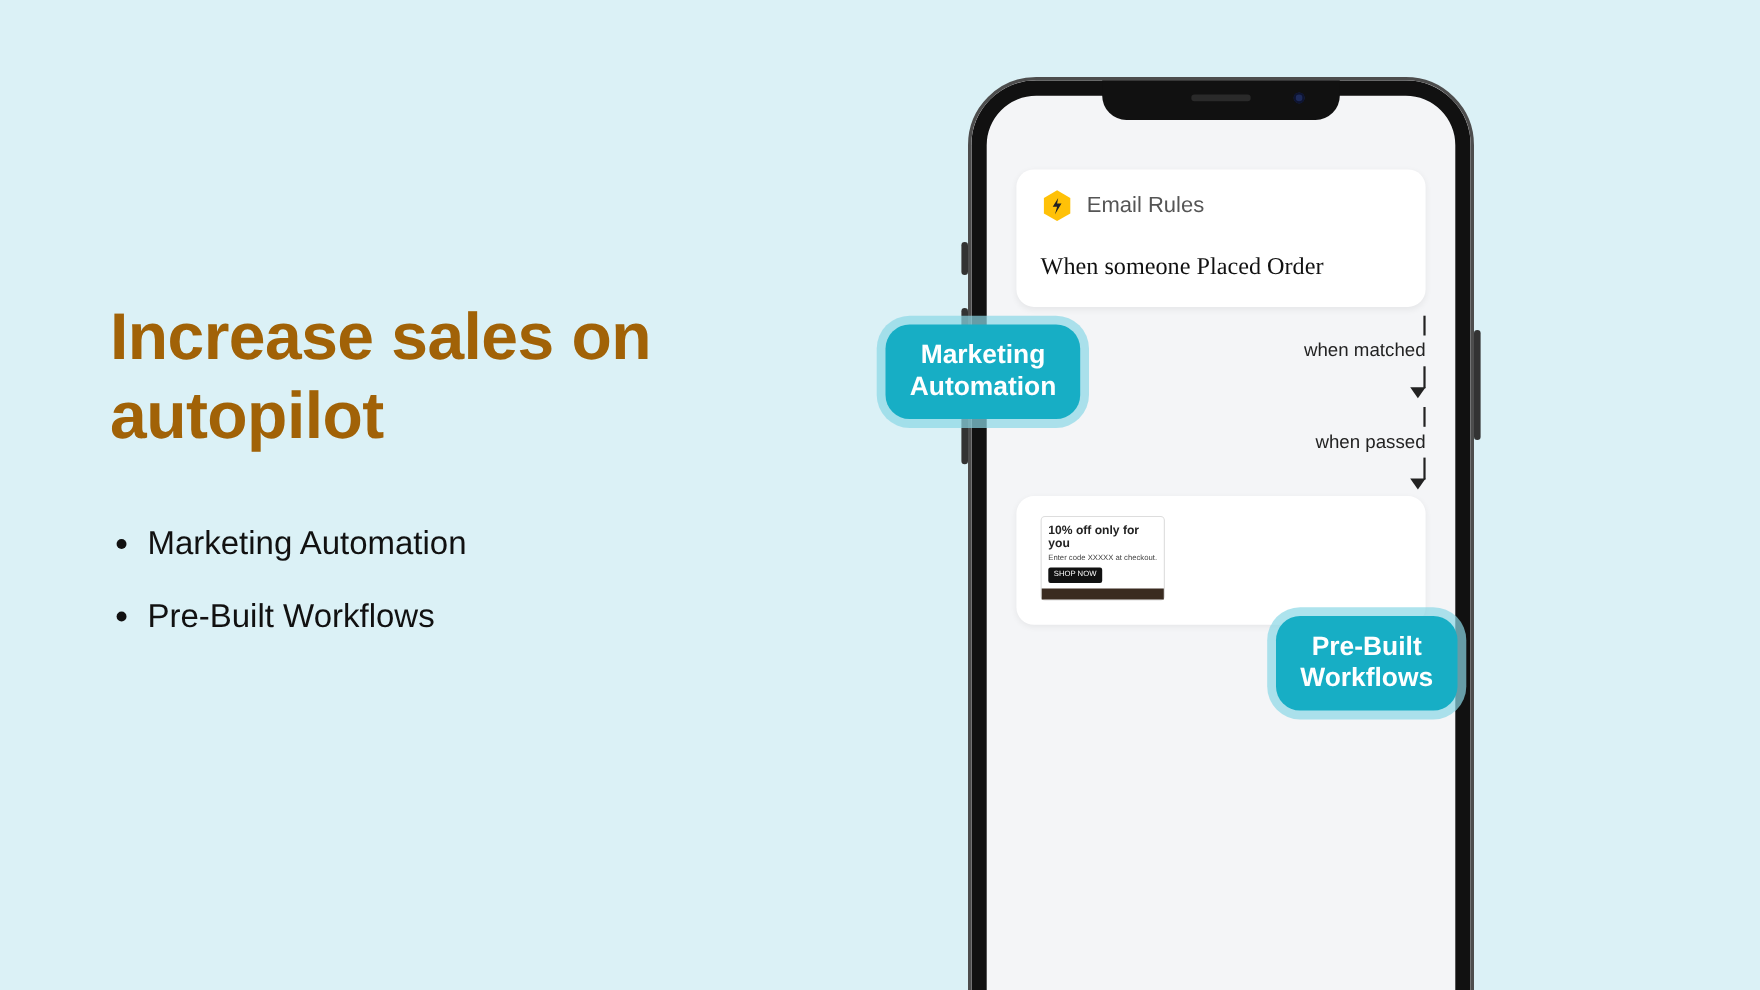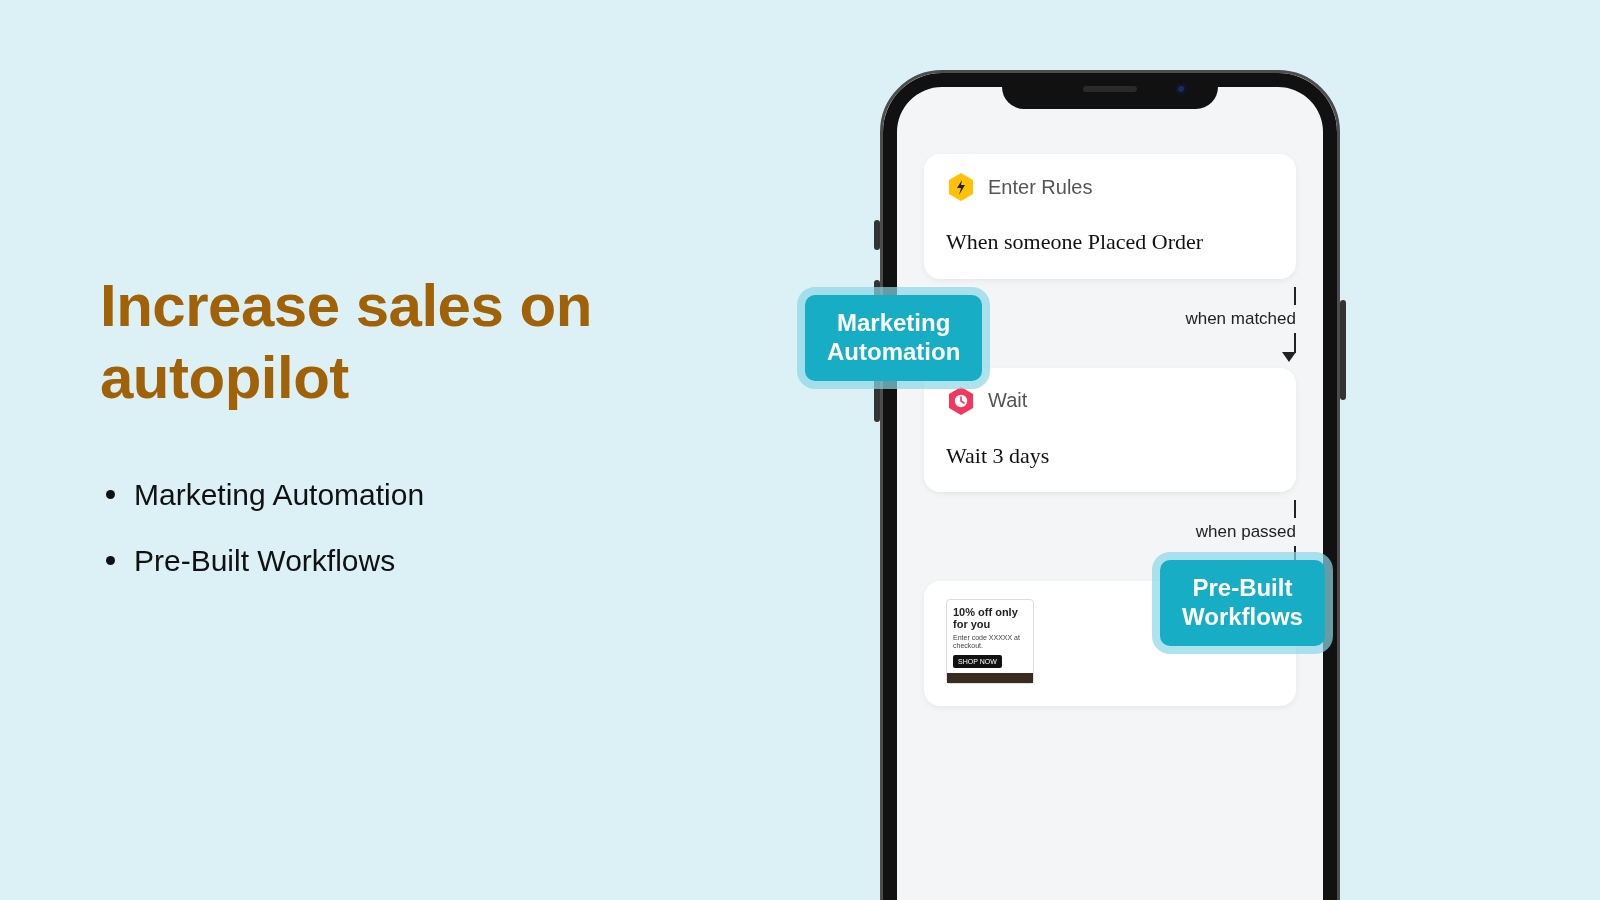--- a/index.html
+++ b/index.html
@@ -146,21 +146,21 @@
     width: 0; height: 0;
     border-left: 7px solid transparent;
     border-right: 7px solid transparent;
     border-top: 10px solid #222;
     margin-top: -1px;
   }
 
   .email-body-row { display: flex; gap: 14px; align-items: flex-start; }
   .email-text { flex: 1; font-size: 22px; color: #111; line-height: 1.3; }
   .email-preview {
-    width: 88px;
+    width: 113px;
     border: 1px solid #ddd;
     border-radius: 4px;
     padding: 6px 6px 0;
     font-size: 10px;
     color: #222;
     line-height: 1.1;
     display: flex; flex-direction: column;
   }
   .email-preview .ep-title { font-weight: 600; font-size: 11px; margin-bottom: 4px; }
   .email-preview .ep-sub { font-size: 7px; color: #444; margin-bottom: 5px; }
@@ -170,21 +170,21 @@
   
   .tag {
     position: absolute;
     background: #17aec5;
     color: #fff;
     font-weight: 700;
     font-size: 24px;
     text-align: center;
     line-height: 1.2;
     padding: 14px 22px;
-    border-radius: 10px;
+    border-radius: 22px;
     box-shadow: 0 0 0 8px rgba(138, 215, 229, 0.7);
     white-space: pre-line;
     z-index: 20;
   }
   .tag-left  { left: -75px; top: 225px; }
   .tag-right { left: 280px; top: 490px; }
 
 </style>
 </head>
 <body>
@@ -213,45 +213,32 @@
     <div class="screen">
 
       <div class="card">
         <div class="card-header">
           <span class="hexicon hex-yellow">
             <svg viewBox="0 0 30 30">
                 <polygon class="hex-poly" points="15,1 27,8 27,22 15,29 3,22 3,8"></polygon>
                 <path d="M16 8 L11 16 L15 16 L13 23 L19 13 L15 13 Z" fill="#222"></path>
               </svg>
           </span>
-          <span class="card-title">Enter Rules</span>
+          <span class="card-title">Email Rules</span>
         </div>
         <div class="card-body">When someone Placed Order</div>
       </div>
 
       <div class="connector">
         <div class="c-stem1"></div>
         <div class="c-label">when matched</div>
         <div class="c-stem2"></div>
         <div class="c-arrow"></div>
       </div>
 
-      <div class="card">
-        <div class="card-header">
-          <span class="hexicon hex-red">
-            <svg viewBox="0 0 30 30">
-                <polygon class="hex-poly" points="15,1 27,8 27,22 15,29 3,22 3,8"></polygon>
-                <circle cx="15" cy="15" r="6.2" fill="#fff"></circle>
-                <path d="M15 11 L15 15 L18 17" stroke="#f5365c" stroke-width="1.6" fill="none" stroke-linecap="round"></path>
-              </svg>
-          </span>
-          <span class="card-title">Wait</span>
-        </div>
-        <div class="card-body">Wait 3 days</div>
-      </div>
 
       <div class="connector">
         <div class="c-stem1"></div>
         <div class="c-label">when passed</div>
         <div class="c-stem2"></div>
         <div class="c-arrow"></div>
       </div>
 
       <div class="card">
         <div class="email-body-row">

